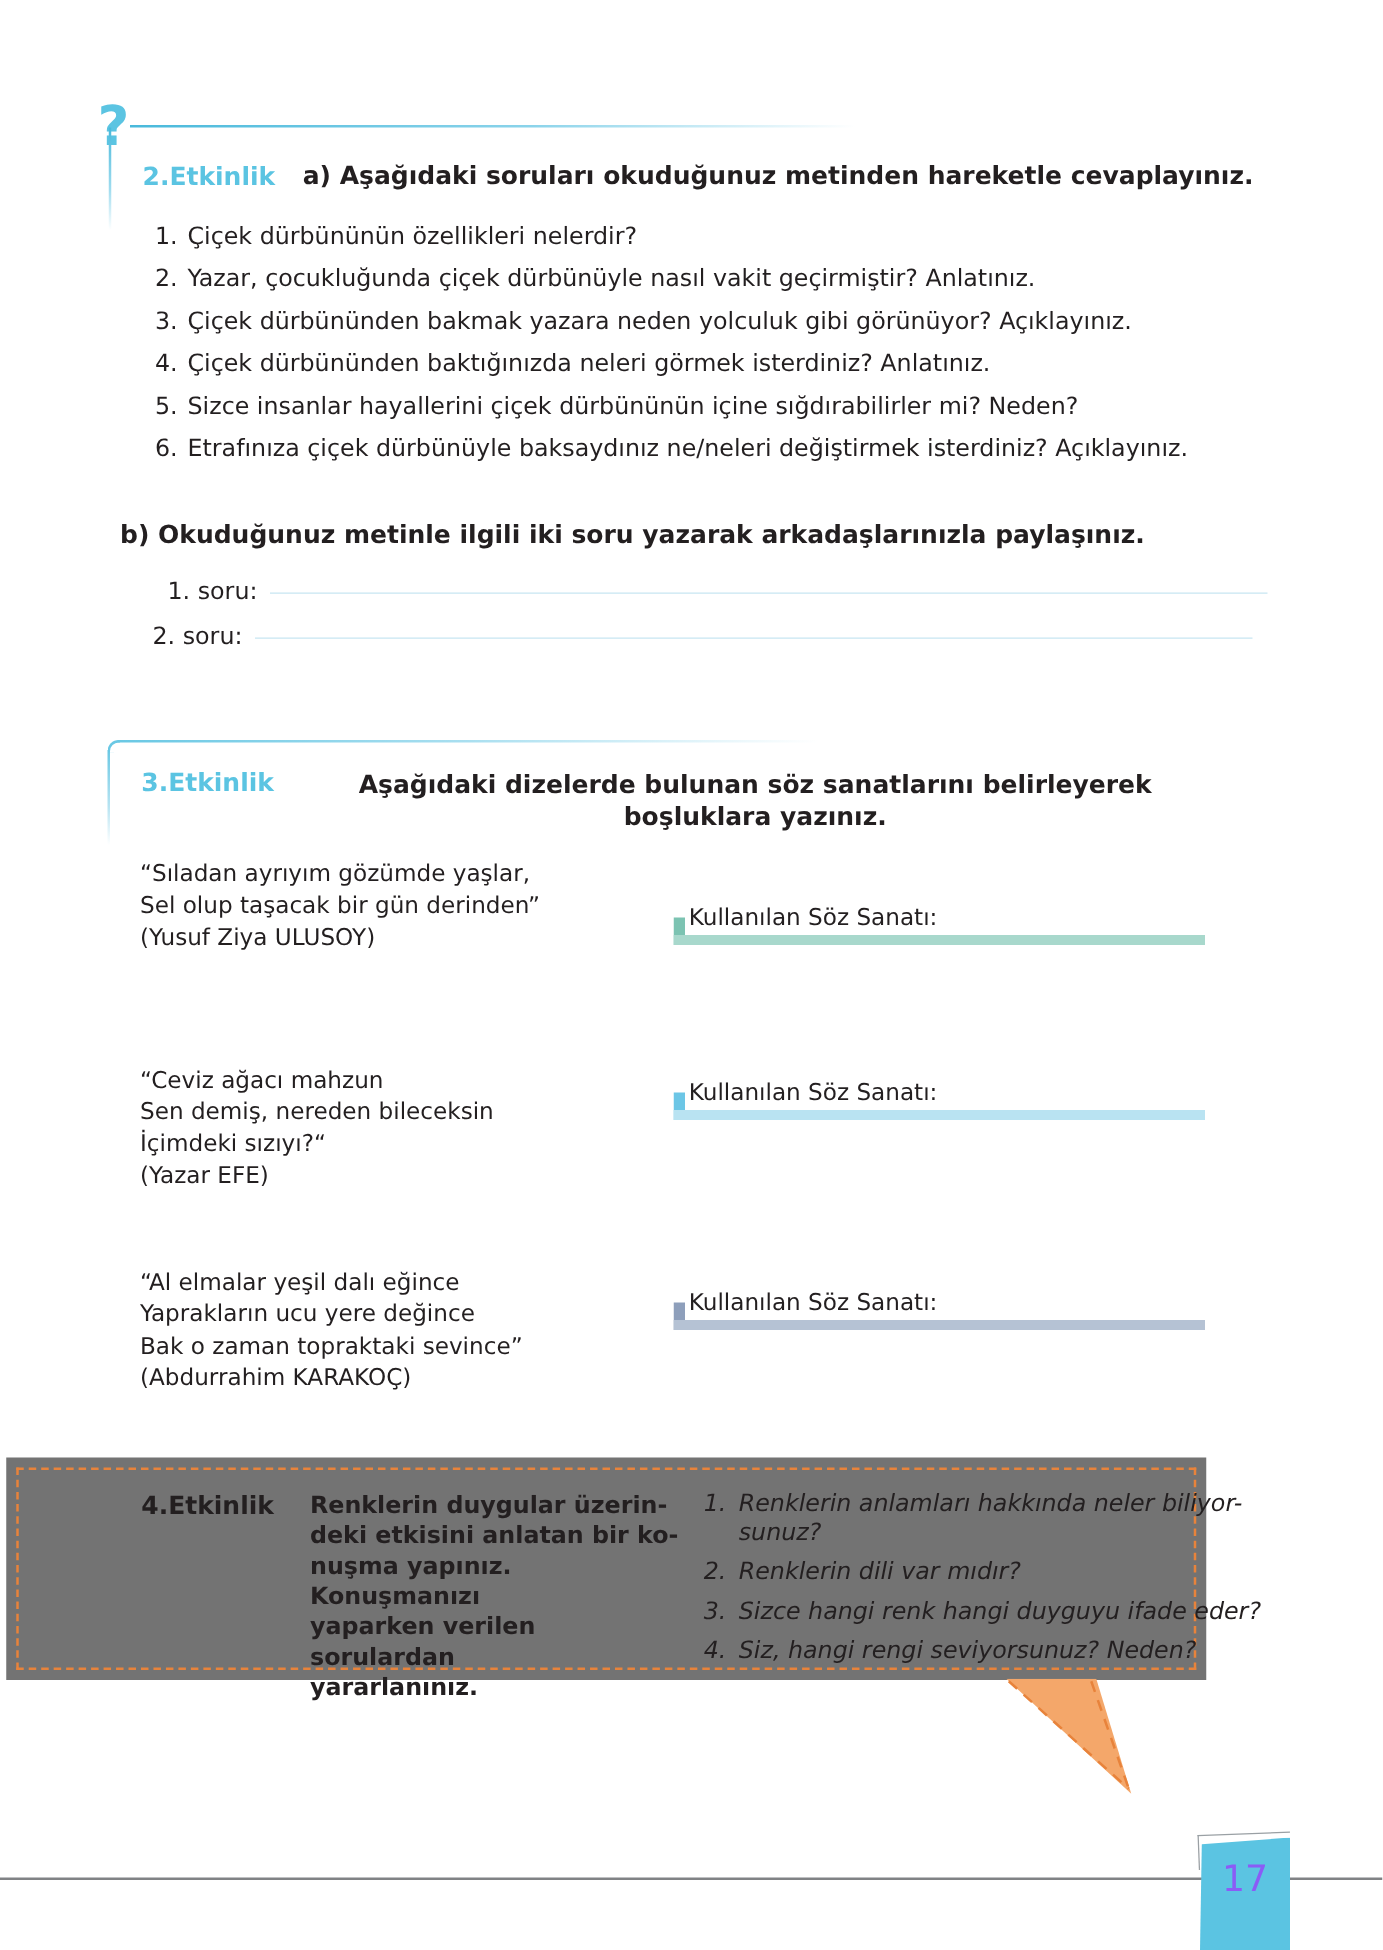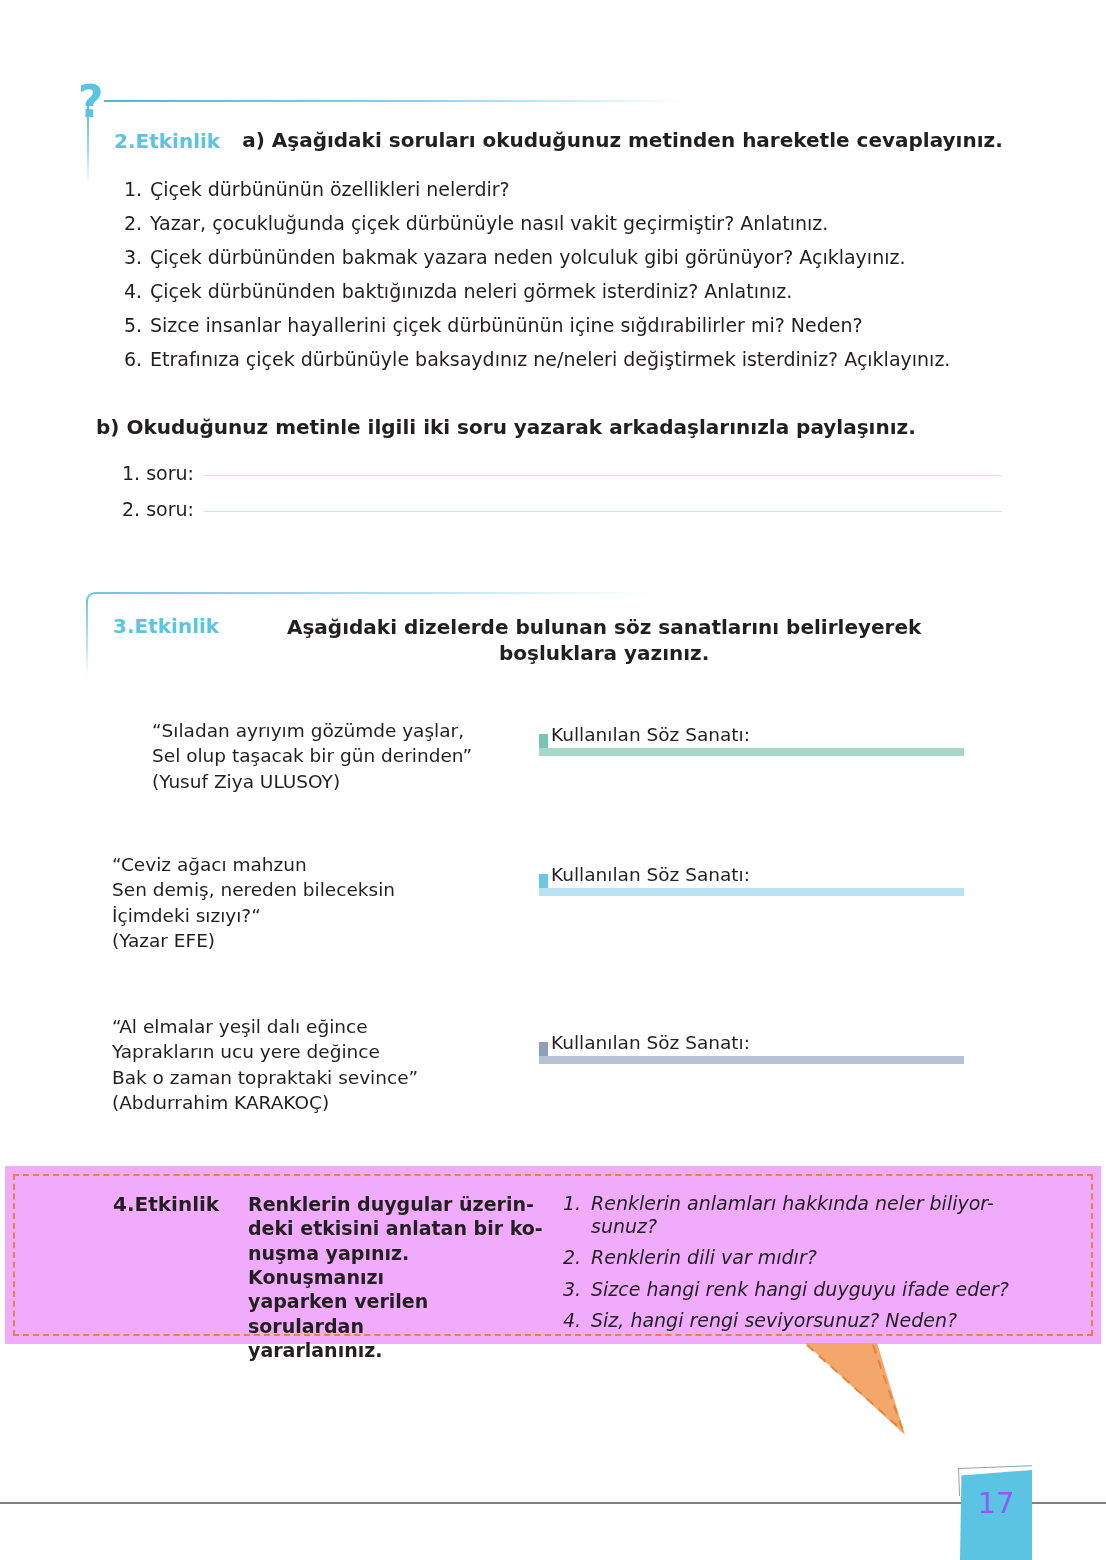--- a/index.html
+++ b/index.html
@@ -95,21 +95,21 @@
     font-weight: bold;
   }
 
   .soru-row {
     position: absolute;
     left: 122px;
     display: flex;
     align-items: baseline;
     width: 880px;
   }
-  .soru-row.r1 { top: 462px; }
+  .soru-row.r1 { top: 462px; margin-left: 12px; }
   .soru-row.r2 { top: 498px; }
   .soru-label { font-size: 19px; white-space: nowrap; }
   .soru-line {
     flex: 1 1 auto;
     height: 1px;
     background: #c8e6f2;
     margin-left: 10px;
     position: relative;
     top: -4px;
   }
@@ -169,21 +169,21 @@
     left: 112px;
     font-size: 18.5px;
     line-height: 1.38;
     white-space: pre-line;
   }
   .poem-author {
     display: block;
     text-align: left;
     padding-right: 0;
   }
-  .pb1 { top: 692px; width: 395px; margin-left: 40px; }
+  .pb1 { top: 661px; width: 395px; }
   .pb2 { top: 826px; width: 320px; }
   .pb3 { top: 988px; width: 425px; }
 
   .sanat-block {
     position: absolute;
     left: 539px;
     width: 425px;
   }
   .sb1 { top: 700px; }
   .sb2 { top: 840px; }
@@ -213,23 +213,23 @@
     top: 0;
     right: 0;
     height: 8px;
   }
 
   
   #act4 {
     position: absolute;
     left: 5px;
     top: 1166px;
-    width: 1096px;
+    width: 960px;
     height: 178px;
-    background: #f0abfc;
+    background: #737373;
     box-sizing: border-box;
   }
   #act4 .dash {
     position: absolute;
     left: 8px;
     top: 8px;
     right: 8px;
     bottom: 8px;
     border: 2px dashed #e8833b;
     box-sizing: border-box;

